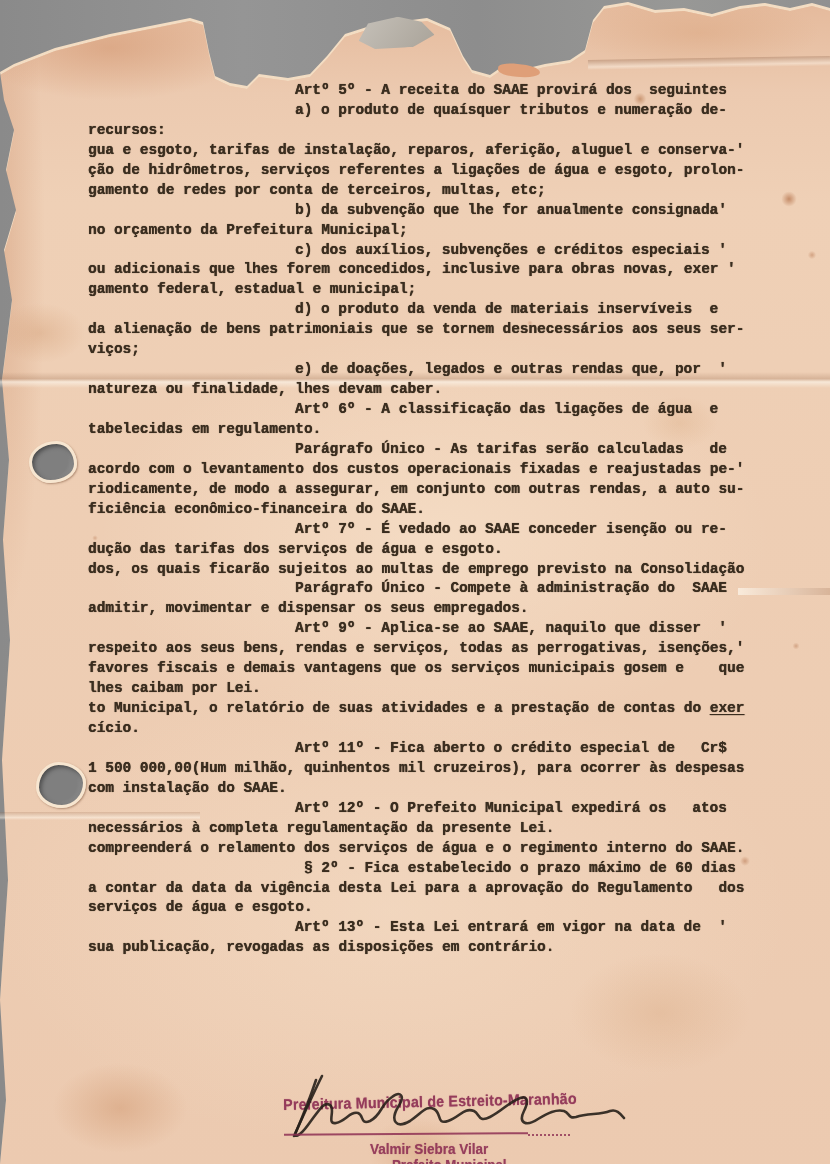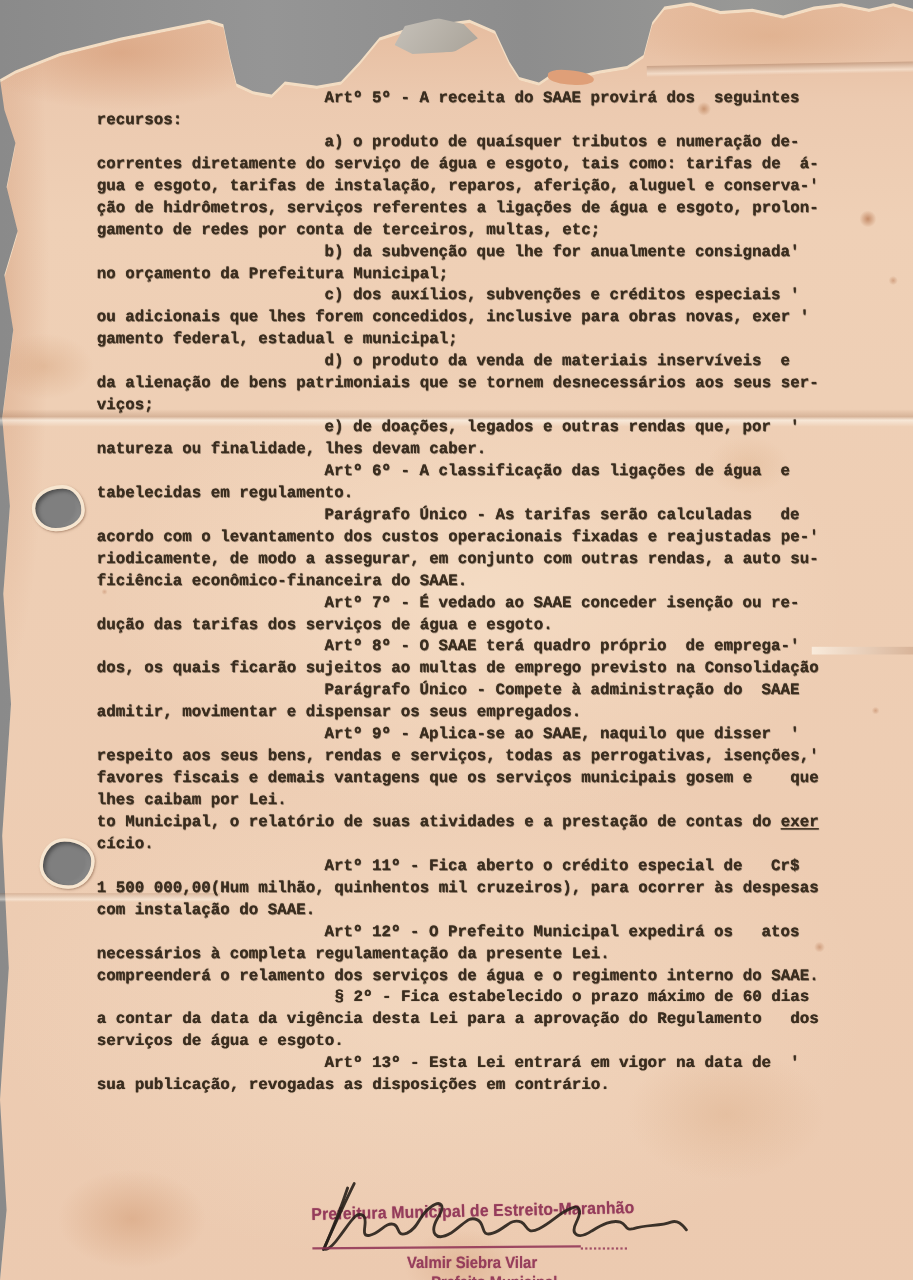--- a/index.html
+++ b/index.html
@@ -142,23 +142,22 @@
   <div class="crease crease-topright"></div>
   <div class="crease crease-mid"></div>
   <div class="crease crease-left"></div>
   <div class="crease crease-right"></div>
 
   <div class="hole hole-1"></div>
   <div class="hole hole-2"></div>
 
   <div class="typepage">
       <div class="line ind1"><span>Artº 5º - A receita do SAAE provirá dos  seguintes</span><span class="u"></span></div>
+      <div class="line ind1"><span>a) o produto de quaísquer tributos e numeração de-</span><span class="u"></span></div>
       <div class="line"><span>recursos:</span><span class="u"></span></div>
-      <div class="line ind1"><span>a) o produto de quaísquer tributos e numeração de-</span><span class="u"></span></div>
-      <div class="line"><span>correntes diretamente do serviço de água e esgoto, tais como: tarifas de  á-</span><span class="u"></span></div>
       <div class="line"><span>gua e esgoto, tarifas de instalação, reparos, aferição, aluguel e conserva-'</span><span class="u"></span></div>
       <div class="line"><span>ção de hidrômetros, serviços referentes a ligações de água e esgoto, prolon-</span><span class="u"></span></div>
       <div class="line"><span>gamento de redes por conta de terceiros, multas, etc;</span><span class="u"></span></div>
       <div class="line ind1"><span>b) da subvenção que lhe for anualmente consignada'</span><span class="u"></span></div>
       <div class="line"><span>no orçamento da Prefeitura Municipal;</span><span class="u"></span></div>
       <div class="line ind1"><span>c) dos auxílios, subvenções e créditos especiais '</span><span class="u"></span></div>
       <div class="line"><span>ou adicionais que lhes forem concedidos, inclusive para obras novas, exer '</span><span class="u"></span></div>
       <div class="line"><span>gamento federal, estadual e municipal;</span><span class="u"></span></div>
       <div class="line ind1"><span>d) o produto da venda de materiais inservíveis  e</span><span class="u"></span></div>
       <div class="line"><span>da alienação de bens patrimoniais que se tornem desnecessários aos seus ser-</span><span class="u"></span></div>
@@ -166,21 +165,20 @@
       <div class="line ind1"><span>e) de doações, legados e outras rendas que, por  '</span><span class="u"></span></div>
       <div class="line"><span>natureza ou finalidade, lhes devam caber.</span><span class="u"></span></div>
       <div class="line ind1"><span>Artº 6º - A classificação das ligações de água  e</span><span class="u"></span></div>
       <div class="line"><span>tabelecidas em regulamento.</span><span class="u"></span></div>
       <div class="line ind1"><span>Parágrafo Único - As tarifas serão calculadas   de</span><span class="u"></span></div>
       <div class="line"><span>acordo com o levantamento dos custos operacionais fixadas e reajustadas pe-'</span><span class="u"></span></div>
       <div class="line"><span>riodicamente, de modo a assegurar, em conjunto com outras rendas, a auto su-</span><span class="u"></span></div>
       <div class="line"><span>ficiência econômico-financeira do SAAE.</span><span class="u"></span></div>
       <div class="line ind1"><span>Artº 7º - É vedado ao SAAE conceder isenção ou re-</span><span class="u"></span></div>
       <div class="line"><span>dução das tarifas dos serviços de água e esgoto.</span><span class="u"></span></div>
-      <div class="line ind1"><span>Artº 8º - O SAAE terá quadro próprio  de emprega-'</span><span class="u"></span></div>
       <div class="line"><span>dos, os quais ficarão sujeitos ao multas de emprego previsto na Consolidação</span><span class="u"></span></div>
       <div class="line ind1"><span>Parágrafo Único - Compete à administração do  SAAE</span><span class="u"></span></div>
       <div class="line"><span>admitir, movimentar e dispensar os seus empregados.</span><span class="u"></span></div>
       <div class="line ind1"><span>Artº 9º - Aplica-se ao SAAE, naquilo que disser  '</span><span class="u"></span></div>
       <div class="line"><span>respeito aos seus bens, rendas e serviços, todas as perrogativas, isenções,'</span><span class="u"></span></div>
       <div class="line"><span>favores fiscais e demais vantagens que os serviços municipais gosem e    que</span><span class="u"></span></div>
       <div class="line"><span>lhes caibam por Lei.</span><span class="u"></span></div>
       <div class="line"><span>to Municipal, o relatório de suas atividades e a prestação de contas do </span><span class="u">exer</span></div>
       <div class="line"><span>cício.</span><span class="u"></span></div>
       <div class="line ind1"><span>Artº 11º - Fica aberto o crédito especial de   Cr$</span><span class="u"></span></div>

